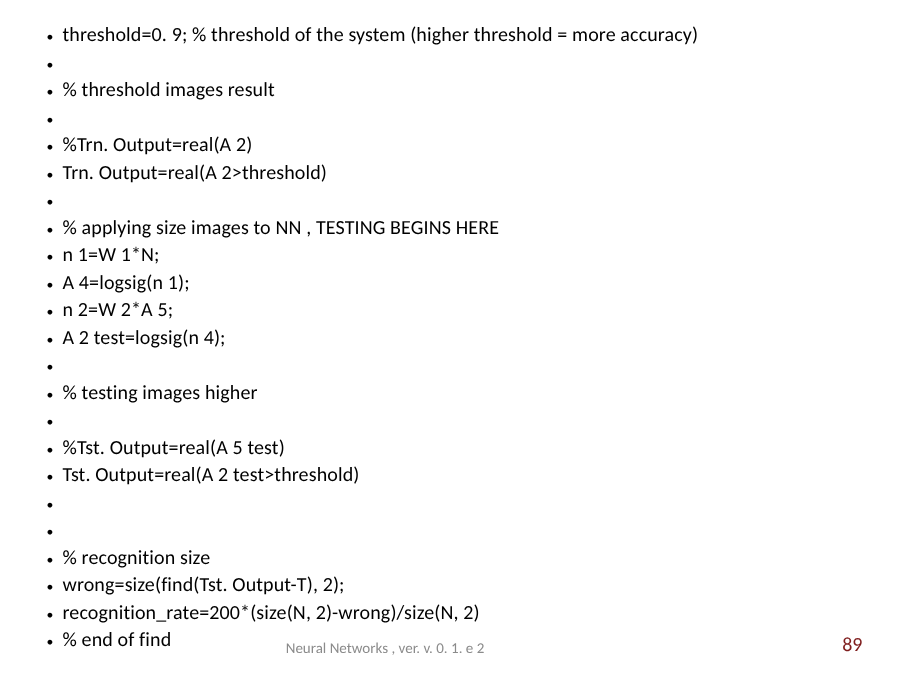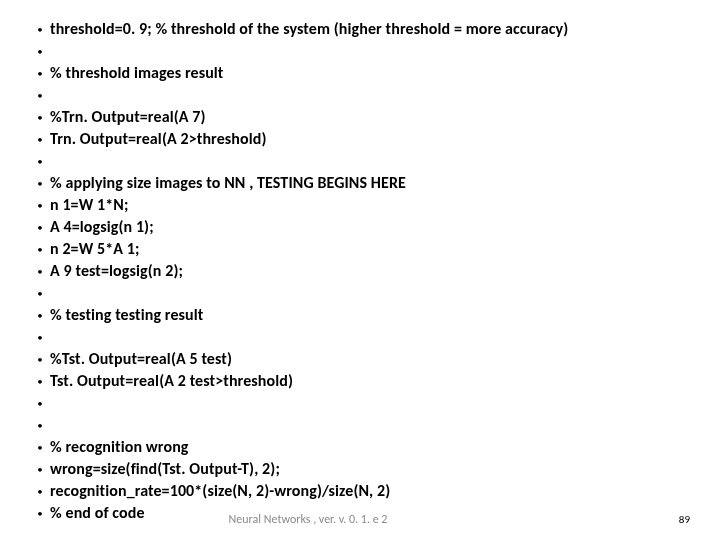--- a/index.html
+++ b/index.html
@@ -37,37 +37,36 @@
     text-align: center;
     font-size: 11px;
     line-height: 21px;
     color: #000000;
     padding-top: 1px;
   }
   .text {
     flex: 1;
     white-space: pre;
     letter-spacing: 0.1px;
-    font-weight: bold;
   }
   .footer-center {
     position: absolute;
     bottom: 14px;
     left: 0;
     width: 616px;
     text-align: center;
     font-size: 12px;
     color: #8b8b8b;
   }
   .footer-right {
     position: absolute;
     bottom: 14px;
     right: 30px;
-    font-size: 11px;
-    color: #000000;
+    font-size: 16px;
+    color: #7f1d1d;
   }
 </style>
 </head>
 <body>
 
 <div class="slide">
   <div class="content" id="content">
       <div class="line">
         <span class="bullet">•</span>
         <span class="text">threshold=0. 9; % threshold of the system (higher threshold = more accuracy)</span>
@@ -79,21 +78,21 @@
       <div class="line">
         <span class="bullet">•</span>
         <span class="text">% threshold images result</span>
       </div>
       <div class="line">
         <span class="bullet">•</span>
         <span class="text"></span>
       </div>
       <div class="line">
         <span class="bullet">•</span>
-        <span class="text">%Trn. Output=real(A 7)</span>
+        <span class="text">%Trn. Output=real(A 2)</span>
       </div>
       <div class="line">
         <span class="bullet">•</span>
         <span class="text">Trn. Output=real(A 2&gt;threshold)</span>
       </div>
       <div class="line">
         <span class="bullet">•</span>
         <span class="text"></span>
       </div>
       <div class="line">
@@ -103,33 +102,33 @@
       <div class="line">
         <span class="bullet">•</span>
         <span class="text">n 1=W 1*N;</span>
       </div>
       <div class="line">
         <span class="bullet">•</span>
         <span class="text">A 4=logsig(n 1);</span>
       </div>
       <div class="line">
         <span class="bullet">•</span>
-        <span class="text">n 2=W 5*A 1;</span>
+        <span class="text">n 2=W 2*A 5;</span>
       </div>
       <div class="line">
         <span class="bullet">•</span>
-        <span class="text">A 9 test=logsig(n 2);</span>
+        <span class="text">A 2 test=logsig(n 4);</span>
       </div>
       <div class="line">
         <span class="bullet">•</span>
         <span class="text"></span>
       </div>
       <div class="line">
         <span class="bullet">•</span>
-        <span class="text">% testing testing result</span>
+        <span class="text">% testing images higher</span>
       </div>
       <div class="line">
         <span class="bullet">•</span>
         <span class="text"></span>
       </div>
       <div class="line">
         <span class="bullet">•</span>
         <span class="text">%Tst. Output=real(A 5 test)</span>
       </div>
       <div class="line">
@@ -139,30 +138,30 @@
       <div class="line">
         <span class="bullet">•</span>
         <span class="text"></span>
       </div>
       <div class="line">
         <span class="bullet">•</span>
         <span class="text"></span>
       </div>
       <div class="line">
         <span class="bullet">•</span>
-        <span class="text">% recognition wrong</span>
+        <span class="text">% recognition size</span>
       </div>
       <div class="line">
         <span class="bullet">•</span>
         <span class="text">wrong=size(find(Tst. Output-T), 2);</span>
       </div>
       <div class="line">
         <span class="bullet">•</span>
-        <span class="text">recognition_rate=100*(size(N, 2)-wrong)/size(N, 2)</span>
+        <span class="text">recognition_rate=200*(size(N, 2)-wrong)/size(N, 2)</span>
       </div>
       <div class="line">
         <span class="bullet">•</span>
-        <span class="text">% end of code</span>
+        <span class="text">% end of find</span>
       </div>
     </div>
   <div class="footer-center">Neural Networks  , ver. v. 0. 1. e 2</div>
   <div class="footer-right">89</div>
 </div>
 
 </body></html>

